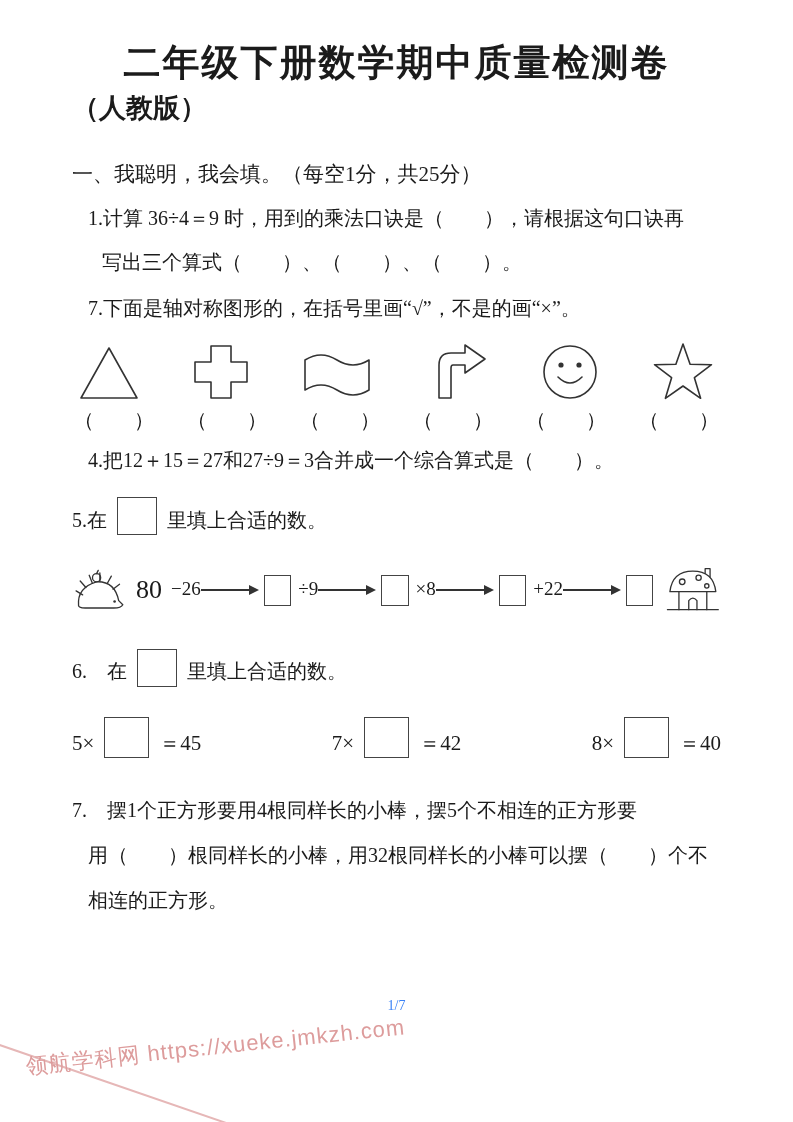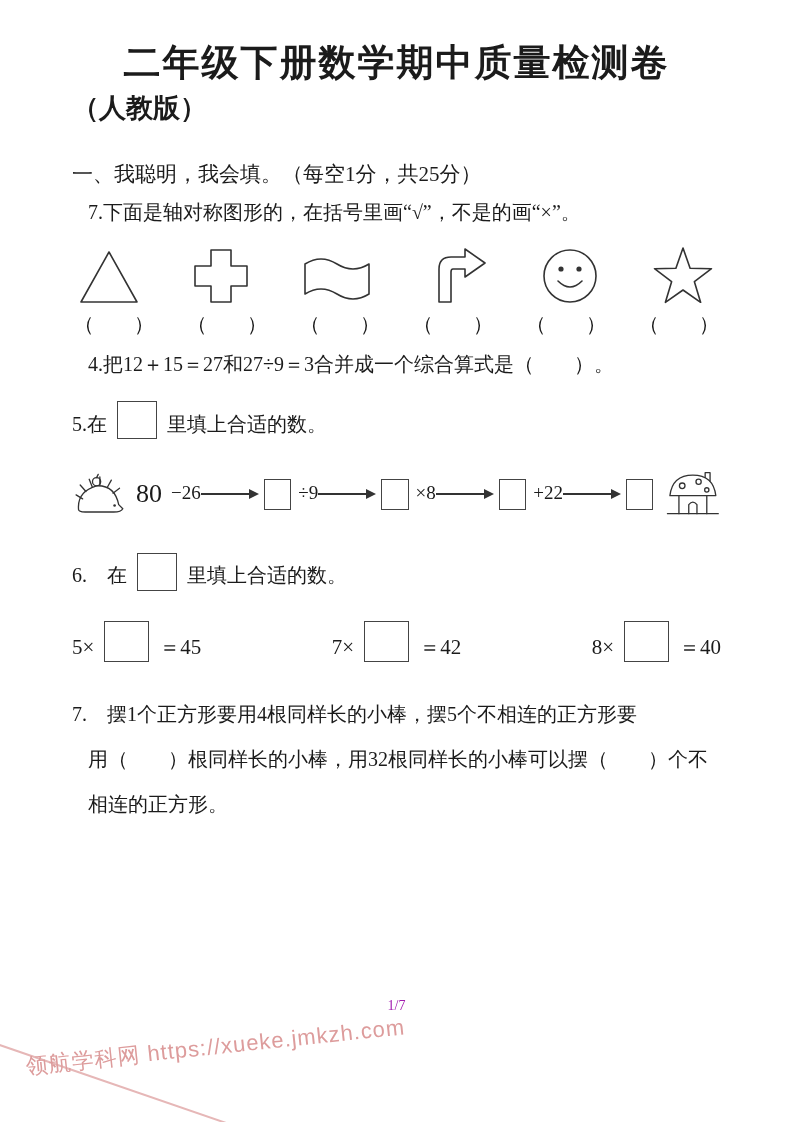--- a/index.html
+++ b/index.html
@@ -75,21 +75,21 @@
   }
   .eq-row1 { margin-top:18px; }
   .eq-row2 { margin-top:16px; padding-right:16px; }
   .eq { display:flex; align-items:center; }
 
   .q7 { margin-top:18px; }
   .q7 .q-line { line-height:45px; }
 
   .page-number {
     position:absolute; top:998px; left:0; width:100%;
-    text-align:center; font-size:14px; color:#a21caf;
+    text-align:center; font-size:14px; color:#3b82f6;
   }
 
   .watermark-text {
     position:absolute; left:26px; top:1052px;
     font-size:22px; color:#dd9c9c; letter-spacing:1px;
     transform:rotate(-6deg); transform-origin:left center;
     font-family:"Liberation Sans","DejaVu Sans",sans-serif;
     white-space:nowrap;
   }
   .watermark-line {
@@ -101,20 +101,24 @@
 </head>
 <body>
 
 <div class="page">
 
   <h1 class="title">二年级下册数学期中质量检测卷</h1>
   <div class="subtitle">（人教版）</div>
 
   <div class="section-heading">一、我聪明，我会填。（每空1分，共25分）</div>
 
+  <div class="q1">
+    <div class="q-line indent1">1.计算 36÷4＝9 时，用到的乘法口诀是（　　），请根据这句口诀再</div>
+    <div class="q-line indent2">写出三个算式（　　）、（　　）、（　　）。</div>
+  </div>
 
   <div class="q2">
     <div class="q-line indent1">7.下面是轴对称图形的，在括号里画“√”，不是的画“×”。</div>
 
     <div class="shapes-row">
       <svg width="62" height="56" viewBox="0 0 62 56">
         <polygon class="shape-stroke" points="31,3 3,53 59,53"></polygon>
       </svg>
       <svg width="58" height="58" viewBox="0 0 58 58">
         <path class="shape-stroke" d="M19,3 H39 V19 H55 V39 H39 V55 H19 V39 H3 V19 H19 Z"></path>

